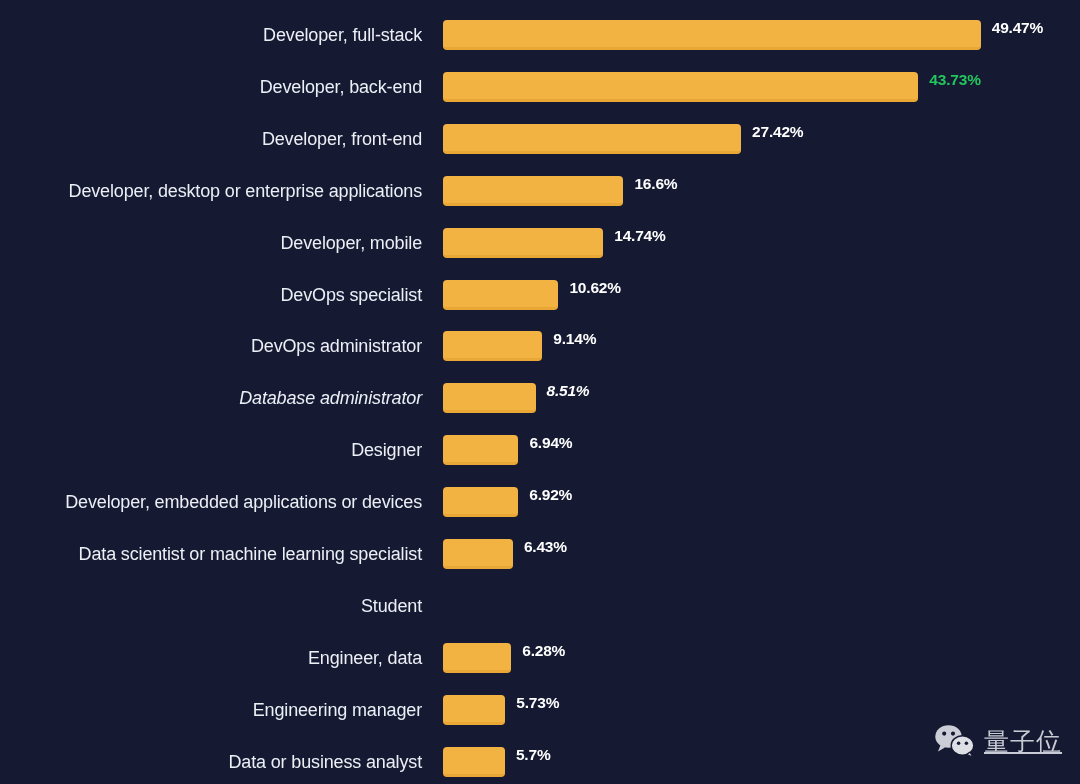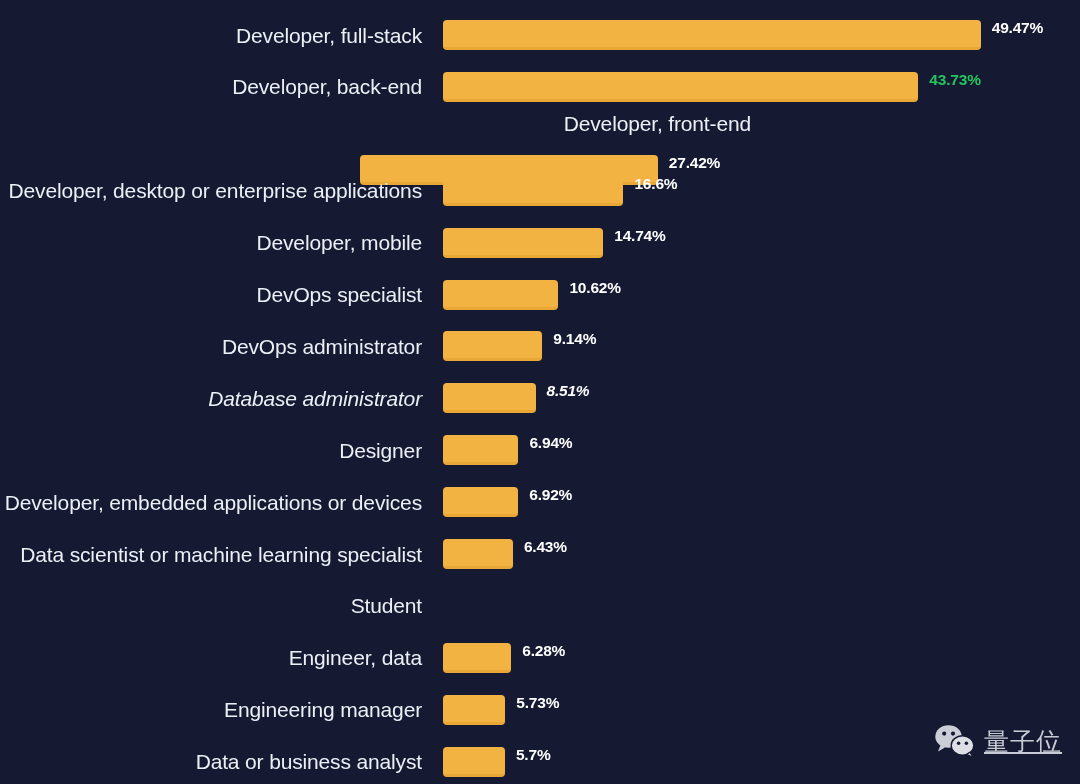--- a/index.html
+++ b/index.html
@@ -29,21 +29,21 @@
     height: 52px;
     display: flex;
     align-items: center;
   }
 
   .cat-label {
     width: 422px;
     text-align: right;
     padding-right: 0px;
     color: #eceff6;
-    font-size: 21px;
+    font-size: 18px;
     font-weight: 400;
     letter-spacing: -0.15px;
     white-space: nowrap;
     line-height: 1;
   }
 
   .bar-area {
     position: relative;
     flex: 1 1 auto;
     height: 30px;
@@ -116,21 +116,21 @@
         </div>
       </div>
       <div class="bar-row" style="top: 60.9px;">
         <div class="cat-label">Developer, back-end</div>
         <div class="bar-spacer"></div>
         <div class="bar-area">
           <div class="bar" style="width: 475.345px; background: rgb(242, 179, 66); border-bottom-color: rgb(233, 167, 53);"></div>
           <div class="value-label" style="color: #22c55e;">43.73%</div>
         </div>
       </div>
-      <div class="bar-row" style="top: 112.8px; flex-direction: column;">
+      <div class="bar-row" style="top: 112.8px;">
         <div class="cat-label">Developer, front-end</div>
         <div class="bar-spacer"></div>
         <div class="bar-area">
           <div class="bar" style="width: 298.055px; background: rgb(242, 179, 66); border-bottom-color: rgb(233, 167, 53);"></div>
           <div class="value-label" style="color: rgb(255, 255, 255);">27.42%</div>
         </div>
       </div>
       <div class="bar-row" style="top: 164.7px;">
         <div class="cat-label">Developer, desktop or enterprise applications</div>
         <div class="bar-spacer"></div>

